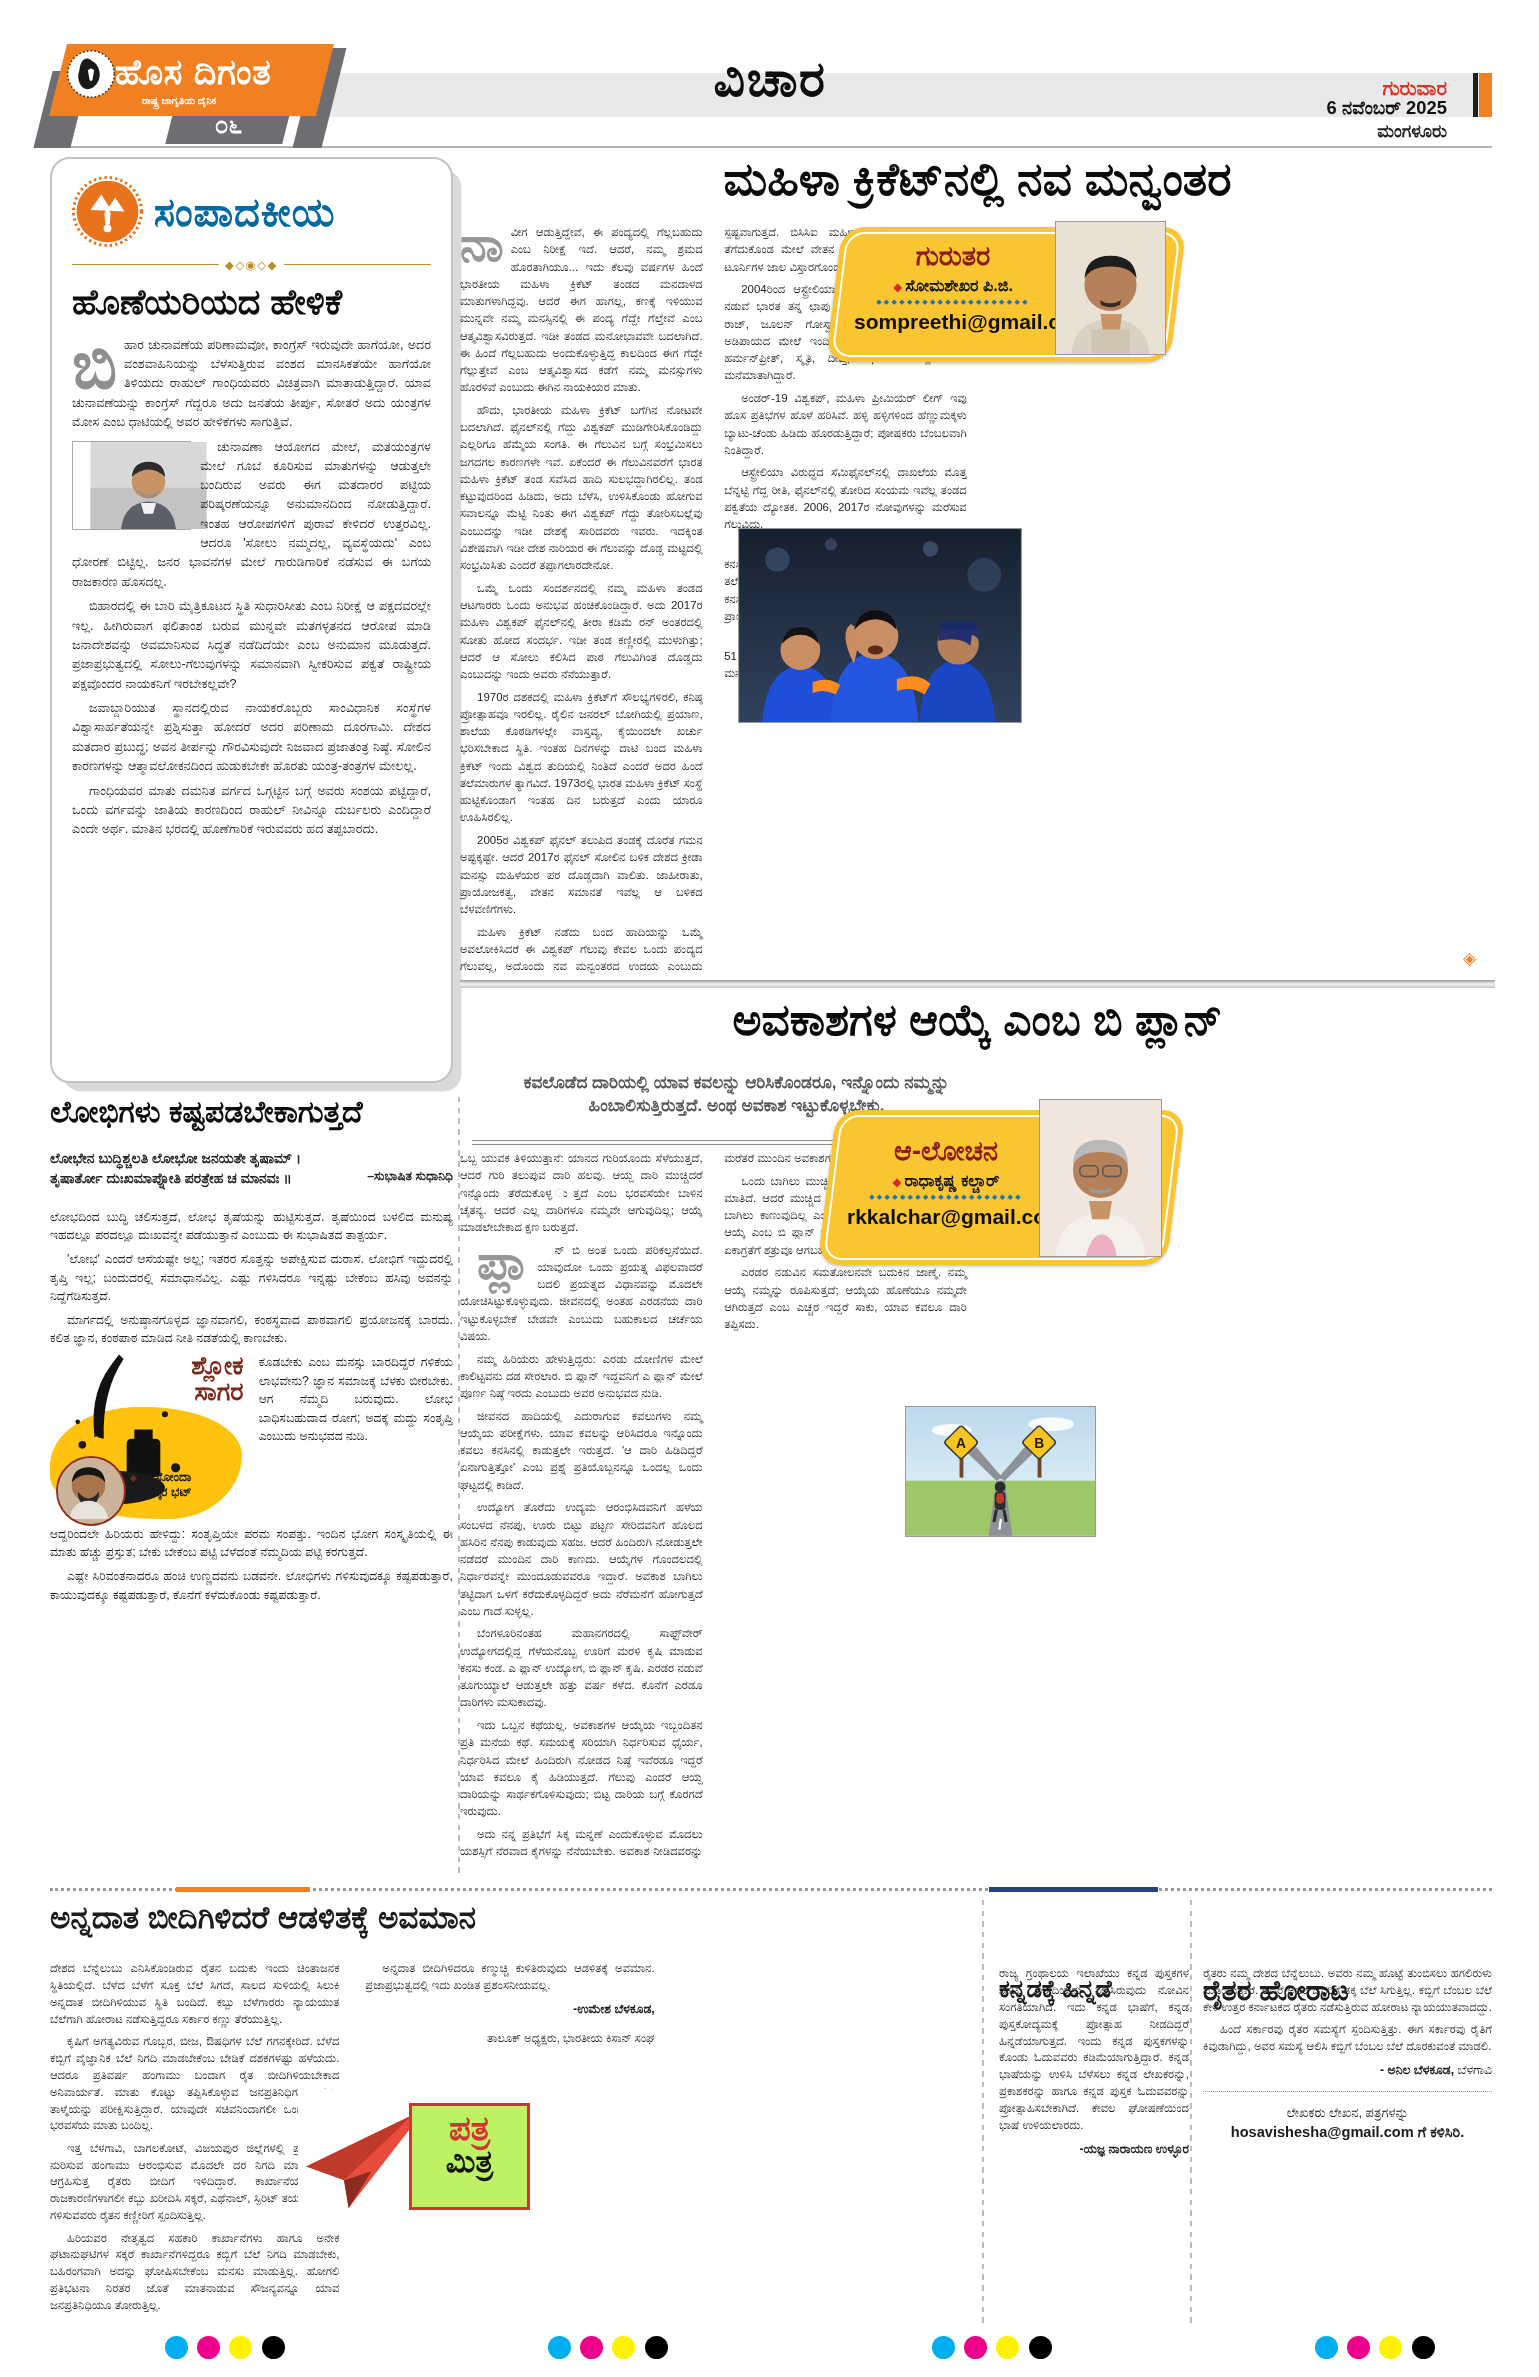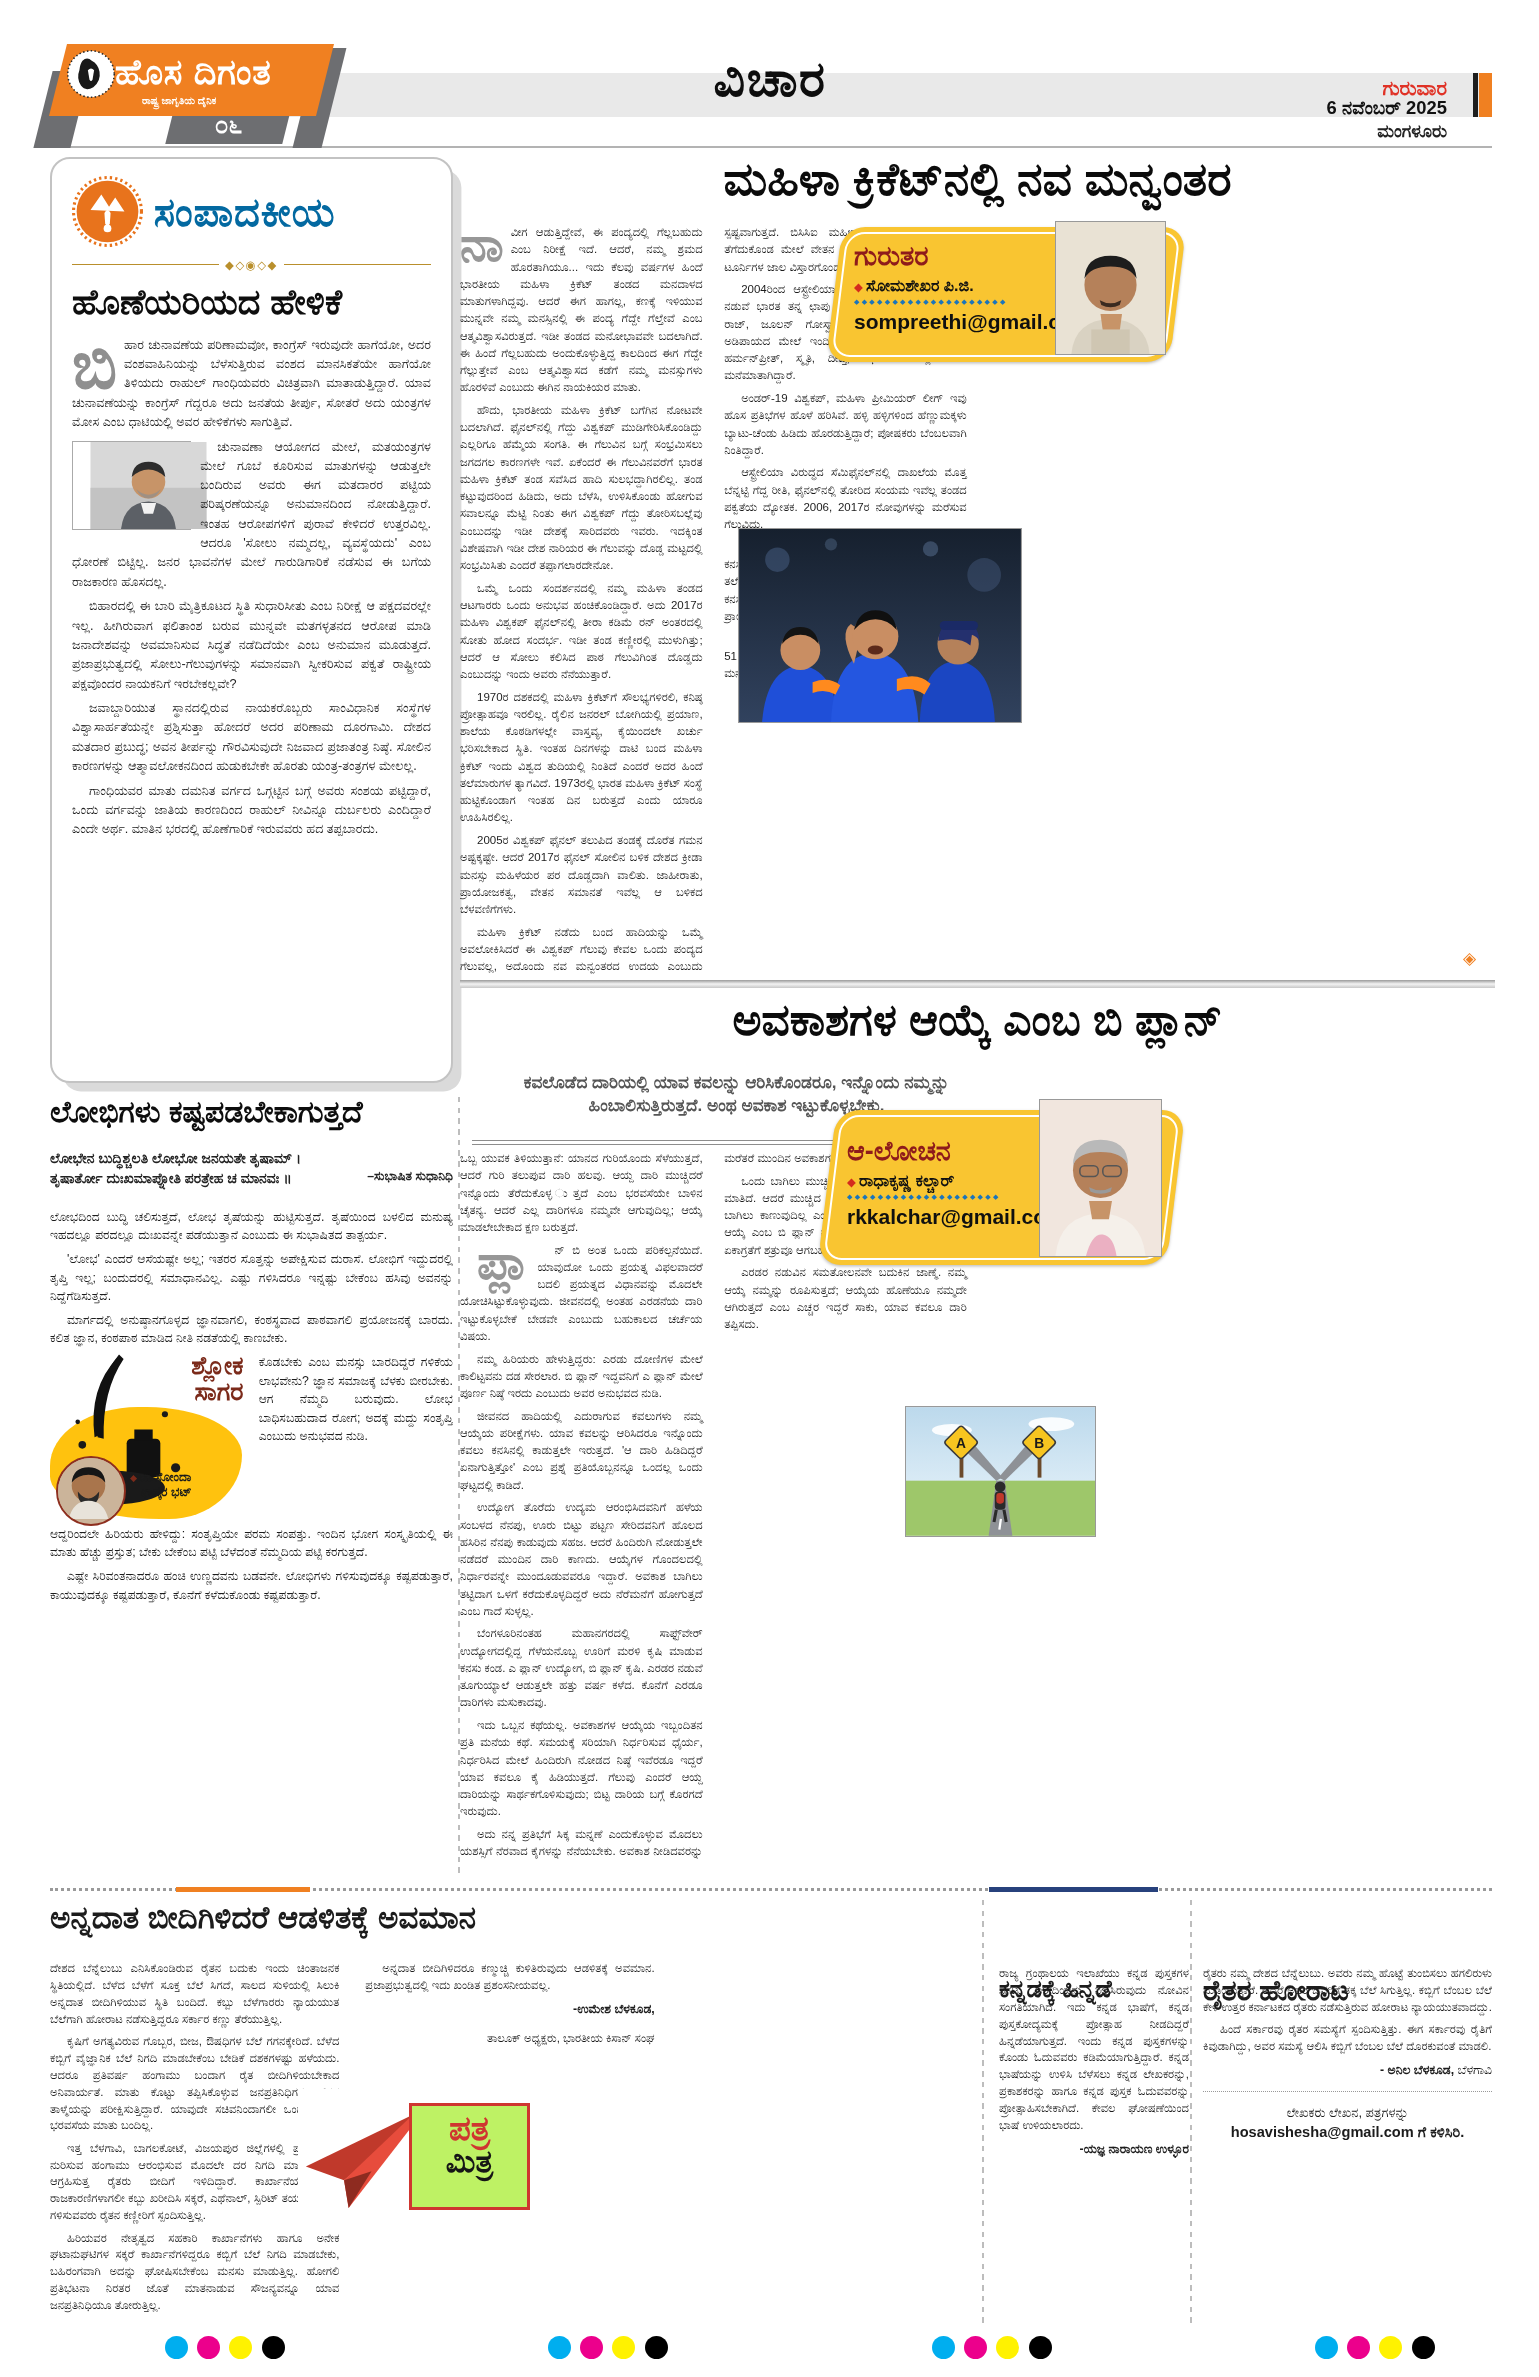--- a/index.html
+++ b/index.html
@@ -48,21 +48,21 @@
   .main-headline{left:460px;top:152px;width:1035px;text-align:center;font-size:46px;font-weight:900;color:#0b0b0b;}
   .headline2{left:460px;top:995px;width:1035px;text-align:center;font-size:44px;font-weight:900;color:#0b0b0b;}
   .standfirst{left:472px;top:1072px;width:529px;text-align:center;font-size:17px;line-height:1.35;color:#565656;font-weight:bold;}
   .dbl-rule{left:472px;top:1140px;width:529px;height:5.4px;border-top:1.5px solid #8d8d8d;border-bottom:1.5px solid #8d8d8d;box-sizing:border-box;}
   .divider{left:460px;top:980px;width:1035px;height:7.7px;background:linear-gradient(180deg,#9a9a9a,#f3f3f3 50%,#c7c7c7);}
   
   .aplate{position:absolute;z-index:5;}
   .aplate .plate{position:absolute;inset:0;background:#f9c531;border-radius:23px;transform:skewX(-7deg);
                  box-shadow:0 1.5px 3.1px rgba(0,0,0,.25);}
   .aplate .plate::after{content:"";position:absolute;inset:5.4px;border:2.3px solid #fff;border-radius:18.4px;}
-  .aplate .pl-text{position:absolute;left:20px;top:14px;width:198px;text-align:left;}
+  .aplate .pl-text{position:absolute;left:20px;top:14px;width:198px;text-align:center;}
   .ab-kicker{font-size:27px;font-weight:900;color:#8e1b1b;margin-bottom:4.6px;}
   .ab-name{font-size:16px;font-weight:bold;color:#111;}
   .ab-name::before{content:"◆ ";color:#d42b1e;font-size:11.5px;}
   .ab-dots{font-size:7px;letter-spacing:2.3px;color:#1b75bb;margin:3.8px 0;}
   .ab-dots::before{content:"◆◆◆◆◆◆◆◆◆◆◆◆◆◆◆◆◆◆◆◆";}
   .ab-email{font-size:21px;font-weight:bold;color:#101010;}
   .aplate .pl-photo{position:absolute;border:0.8px solid #999;background:#e8e0d4;overflow:hidden;}
   
   .img-frame{position:absolute;border:0.8px solid #999;overflow:hidden;background:#ddd;z-index:4;}
   .end-mark{position:absolute;font-size:17px;color:#f08021;z-index:6;}

